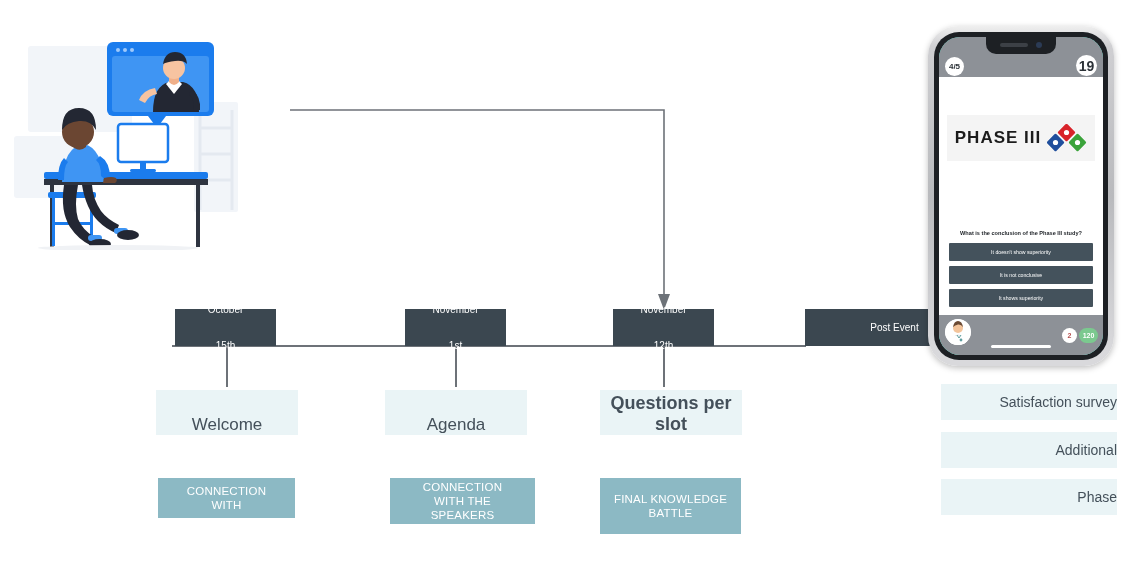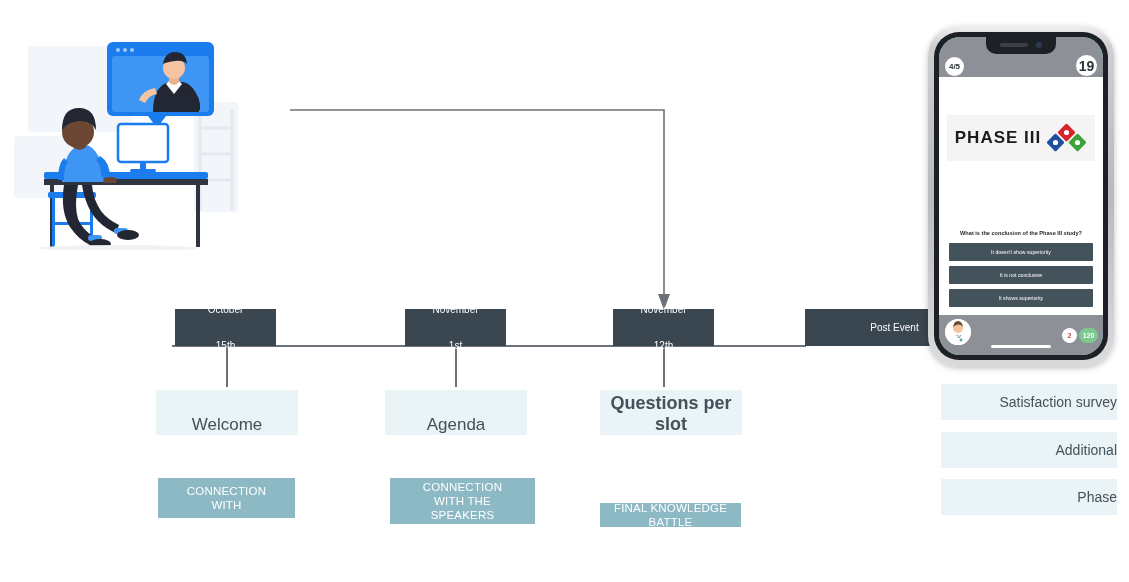--- a/index.html
+++ b/index.html
@@ -388,21 +388,21 @@
   </div>
 
   <div class="activity-box" style="left:390px; top:478px; width:145px; height:46px;">
     <span>
       <span>CONNECTION</span><br>
       <span>WITH THE</span><br>
       <span>SPEAKERS</span>
     </span>
   </div>
 
-  <div class="activity-box" style="left:600px; top:478px; width:141px; height:24px;margin-top:25px;">
+  <div class="activity-box" style="left:600px; top:478px; width:141px; height:56px;">
     <span>
       <span>FINAL KNOWLEDGE</span><br>
       <span>BATTLE</span>
     </span>
   </div>
 
   <div class="post-item" style="top:384px;">
     <span>Satisfaction survey</span>
   </div>
   <div class="post-item" style="top:432px;">

